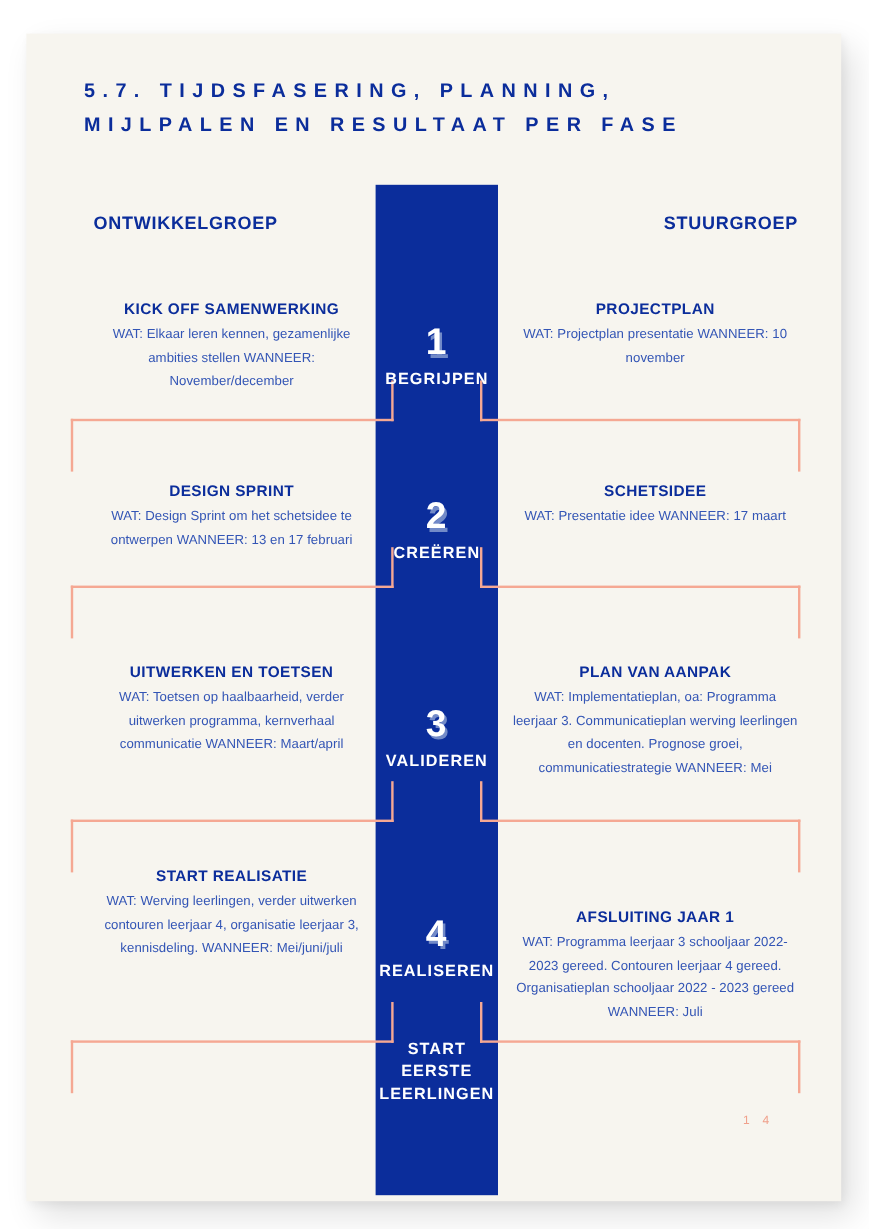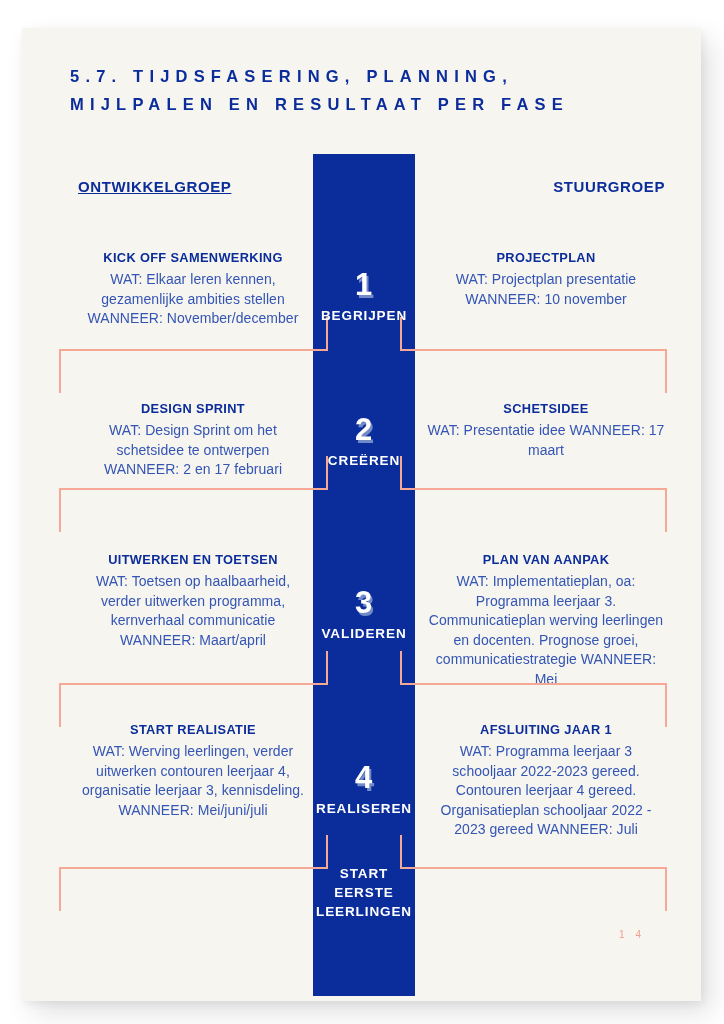--- a/index.html
+++ b/index.html
@@ -43,21 +43,21 @@
 
   
   .col-header {
     position: absolute;
     top: 150px;
     color: #0b2d9b;
     font-weight: bold;
     font-size: 15px;
     letter-spacing: 0.6px;
   }
-  #header-left  { left: 56px;  text-align: left; text-decoration: underline; }
+  #header-left  { left: 56px;  text-align: left; }
   #header-right { right: 36px; text-align: left; }
 
   
   #spine {
     position: absolute;
     left: 291px;
     top: 126px;
     width: 102px;
     height: 842px;
     background: #0b2d9b;
@@ -107,21 +107,21 @@
   .block.right { right: 36px; width: 238px; text-align: center; }
 
   .block-title {
     color: #0b2d9b;
     font-weight: bold;
     font-size: 12.8px;
     letter-spacing: 0.35px;
     margin-bottom: 5px;
   }
   .block-body {
-    font-size: 14px;
+    font-size: 11px;
     line-height: 19.5px;
     color: #3355b5;
     letter-spacing: 0.05px;
   }
 
   
   .conn {
     position: absolute;
     z-index: 3;
   }
@@ -194,21 +194,21 @@
 
   <div class="conn conn-v" style="left:37px;  top:321px; height:44px;"></div>
   <div class="conn conn-h" style="left:37px;  top:321px; width:269px;"></div>
   <div class="conn conn-v" style="left:304px; top:289px; height:34px;"></div>
   <div class="conn conn-v" style="left:378px; top:289px; height:34px;"></div>
   <div class="conn conn-h" style="left:378px; top:321px; width:267px;"></div>
   <div class="conn conn-v" style="left:643px; top:321px; height:44px;"></div>
 
   <div class="block left" style="top:373px;">
     <div class="block-title">DESIGN SPRINT</div>
-    <div class="block-body">WAT: Design Sprint om het schetsidee te ontwerpen WANNEER: 2 en 17 februari</div>
+    <div class="block-body">WAT: Design Sprint om het schetsidee te ontwerpen WANNEER: 13 en 17 februari</div>
   </div>
   <div class="block right" style="top:373px;">
     <div class="block-title">SCHETSIDEE</div>
     <div class="block-body">WAT: Presentatie idee WANNEER: 17 maart</div>
   </div>
 
   <div class="conn conn-v" style="left:37px;  top:460px; height:44px;"></div>
   <div class="conn conn-h" style="left:37px;  top:460px; width:269px;"></div>
   <div class="conn conn-v" style="left:304px; top:428px; height:34px;"></div>
   <div class="conn conn-v" style="left:378px; top:428px; height:34px;"></div>
@@ -228,21 +228,21 @@
   <div class="conn conn-h" style="left:37px;  top:655px; width:269px;"></div>
   <div class="conn conn-v" style="left:304px; top:623px; height:34px;"></div>
   <div class="conn conn-v" style="left:378px; top:623px; height:34px;"></div>
   <div class="conn conn-h" style="left:378px; top:655px; width:267px;"></div>
   <div class="conn conn-v" style="left:643px; top:655px; height:44px;"></div>
 
   <div class="block left" style="top:694px;">
     <div class="block-title">START REALISATIE</div>
     <div class="block-body">WAT: Werving leerlingen, verder uitwerken contouren leerjaar 4, organisatie leerjaar 3, kennisdeling. WANNEER: Mei/juni/juli</div>
   </div>
-  <div class="block right" style="top:694px;">
+  <div class="block right" style="top:728px;">
     <div class="block-title">AFSLUITING JAAR 1</div>
     <div class="block-body">WAT: Programma leerjaar 3 schooljaar 2022-2023 gereed. Contouren leerjaar 4 gereed. Organisatieplan schooljaar 2022 - 2023 gereed WANNEER: Juli</div>
   </div>
 
   <div class="conn conn-v" style="left:37px;  top:839px; height:44px;"></div>
   <div class="conn conn-h" style="left:37px;  top:839px; width:269px;"></div>
   <div class="conn conn-v" style="left:304px; top:807px; height:34px;"></div>
   <div class="conn conn-v" style="left:378px; top:807px; height:34px;"></div>
   <div class="conn conn-h" style="left:378px; top:839px; width:267px;"></div>
   <div class="conn conn-v" style="left:643px; top:839px; height:44px;"></div>

